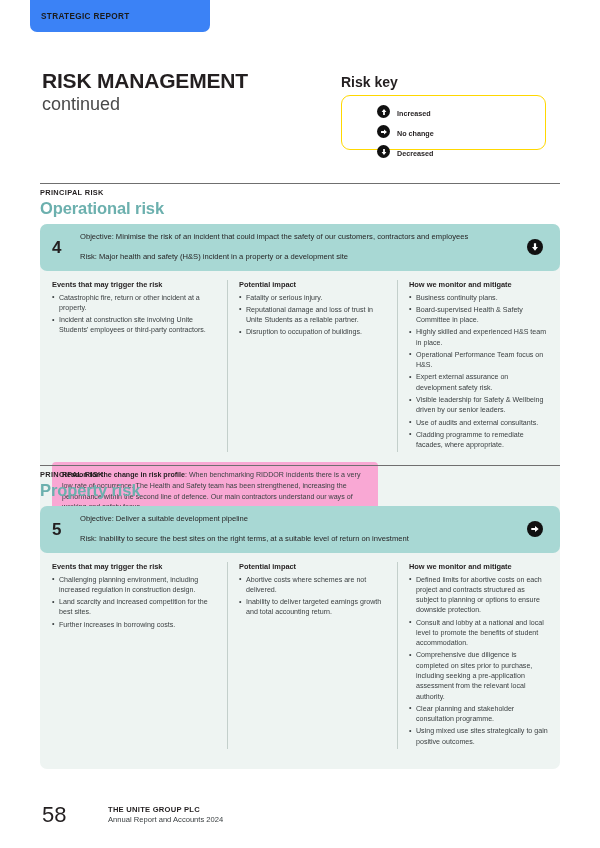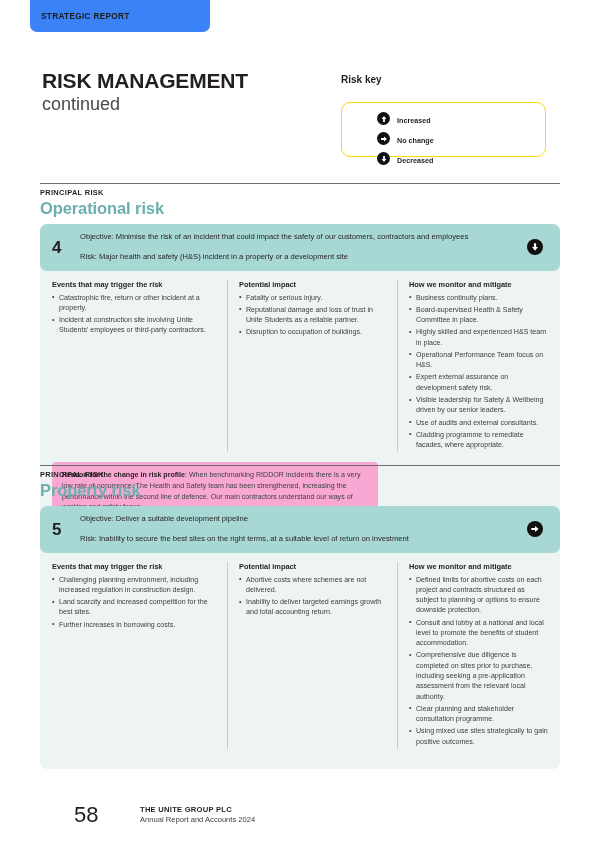--- a/index.html
+++ b/index.html
@@ -60,24 +60,24 @@
   }
 
   
   .risk-key {
     position: absolute;
     top: 74px;
     left: 341px;
     width: 205px;
   }
   .risk-key-title {
-    font-size: 10px;
-    font-weight: bold;
-    color: #231f20;
-    margin-bottom: 17px;
+    font-size: 14px;
+    font-weight: bold;
+    color: #231f20;
+    margin-bottom: 5px;
   }
   .risk-key-box {
     border: 1.4px solid #ffd800;
     border-radius: 9px;
     padding: 9px 12px 9px 12px;
     box-sizing: border-box;
     height: 55px;
   }
   .key-grid {
     display: flex;
@@ -256,21 +256,20 @@
     bottom: 22px;
     display: flex;
     align-items: flex-end;
   }
   .page-number {
     font-size: 22px;
     color: #231f20;
     line-height: 1;
     width: 66px;
     flex: 0 0 66px;
-    margin-left: 32px;
   }
   .footer-text { padding-bottom: 2px; }
   .footer-company {
     font-size: 7.6px;
     font-weight: bold;
     letter-spacing: 0.25px;
     color: #231f20;
   }
   .footer-report {
     font-size: 7.6px;

